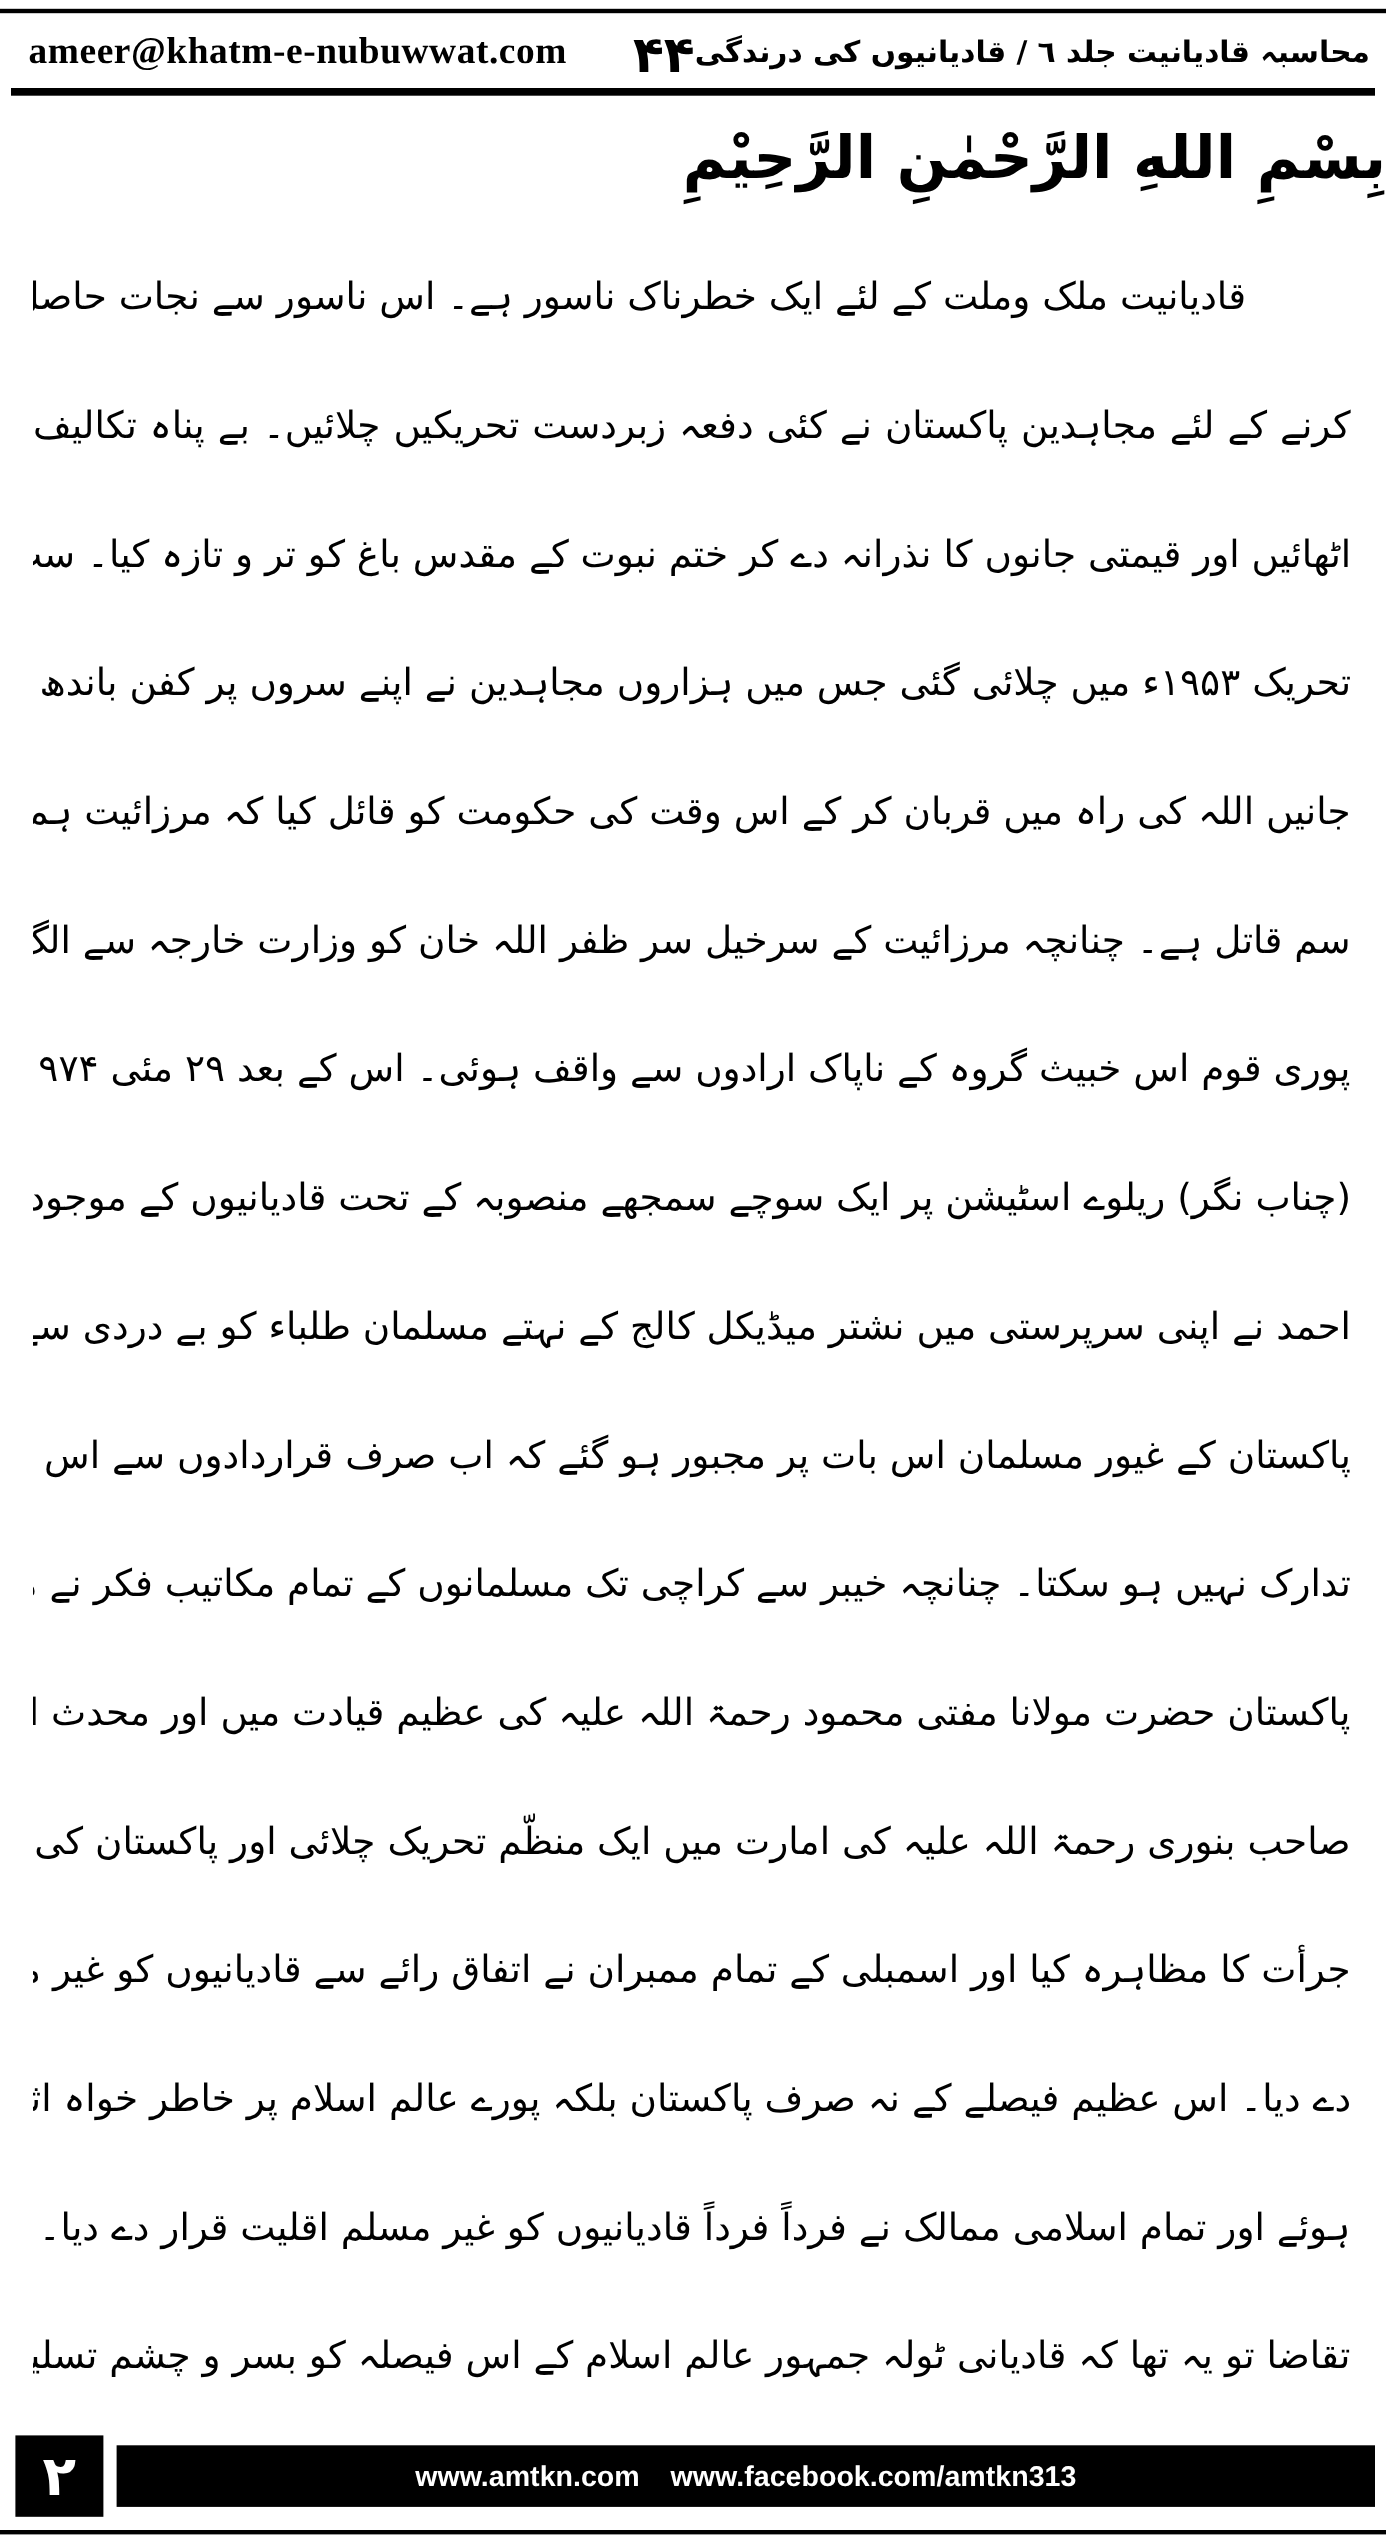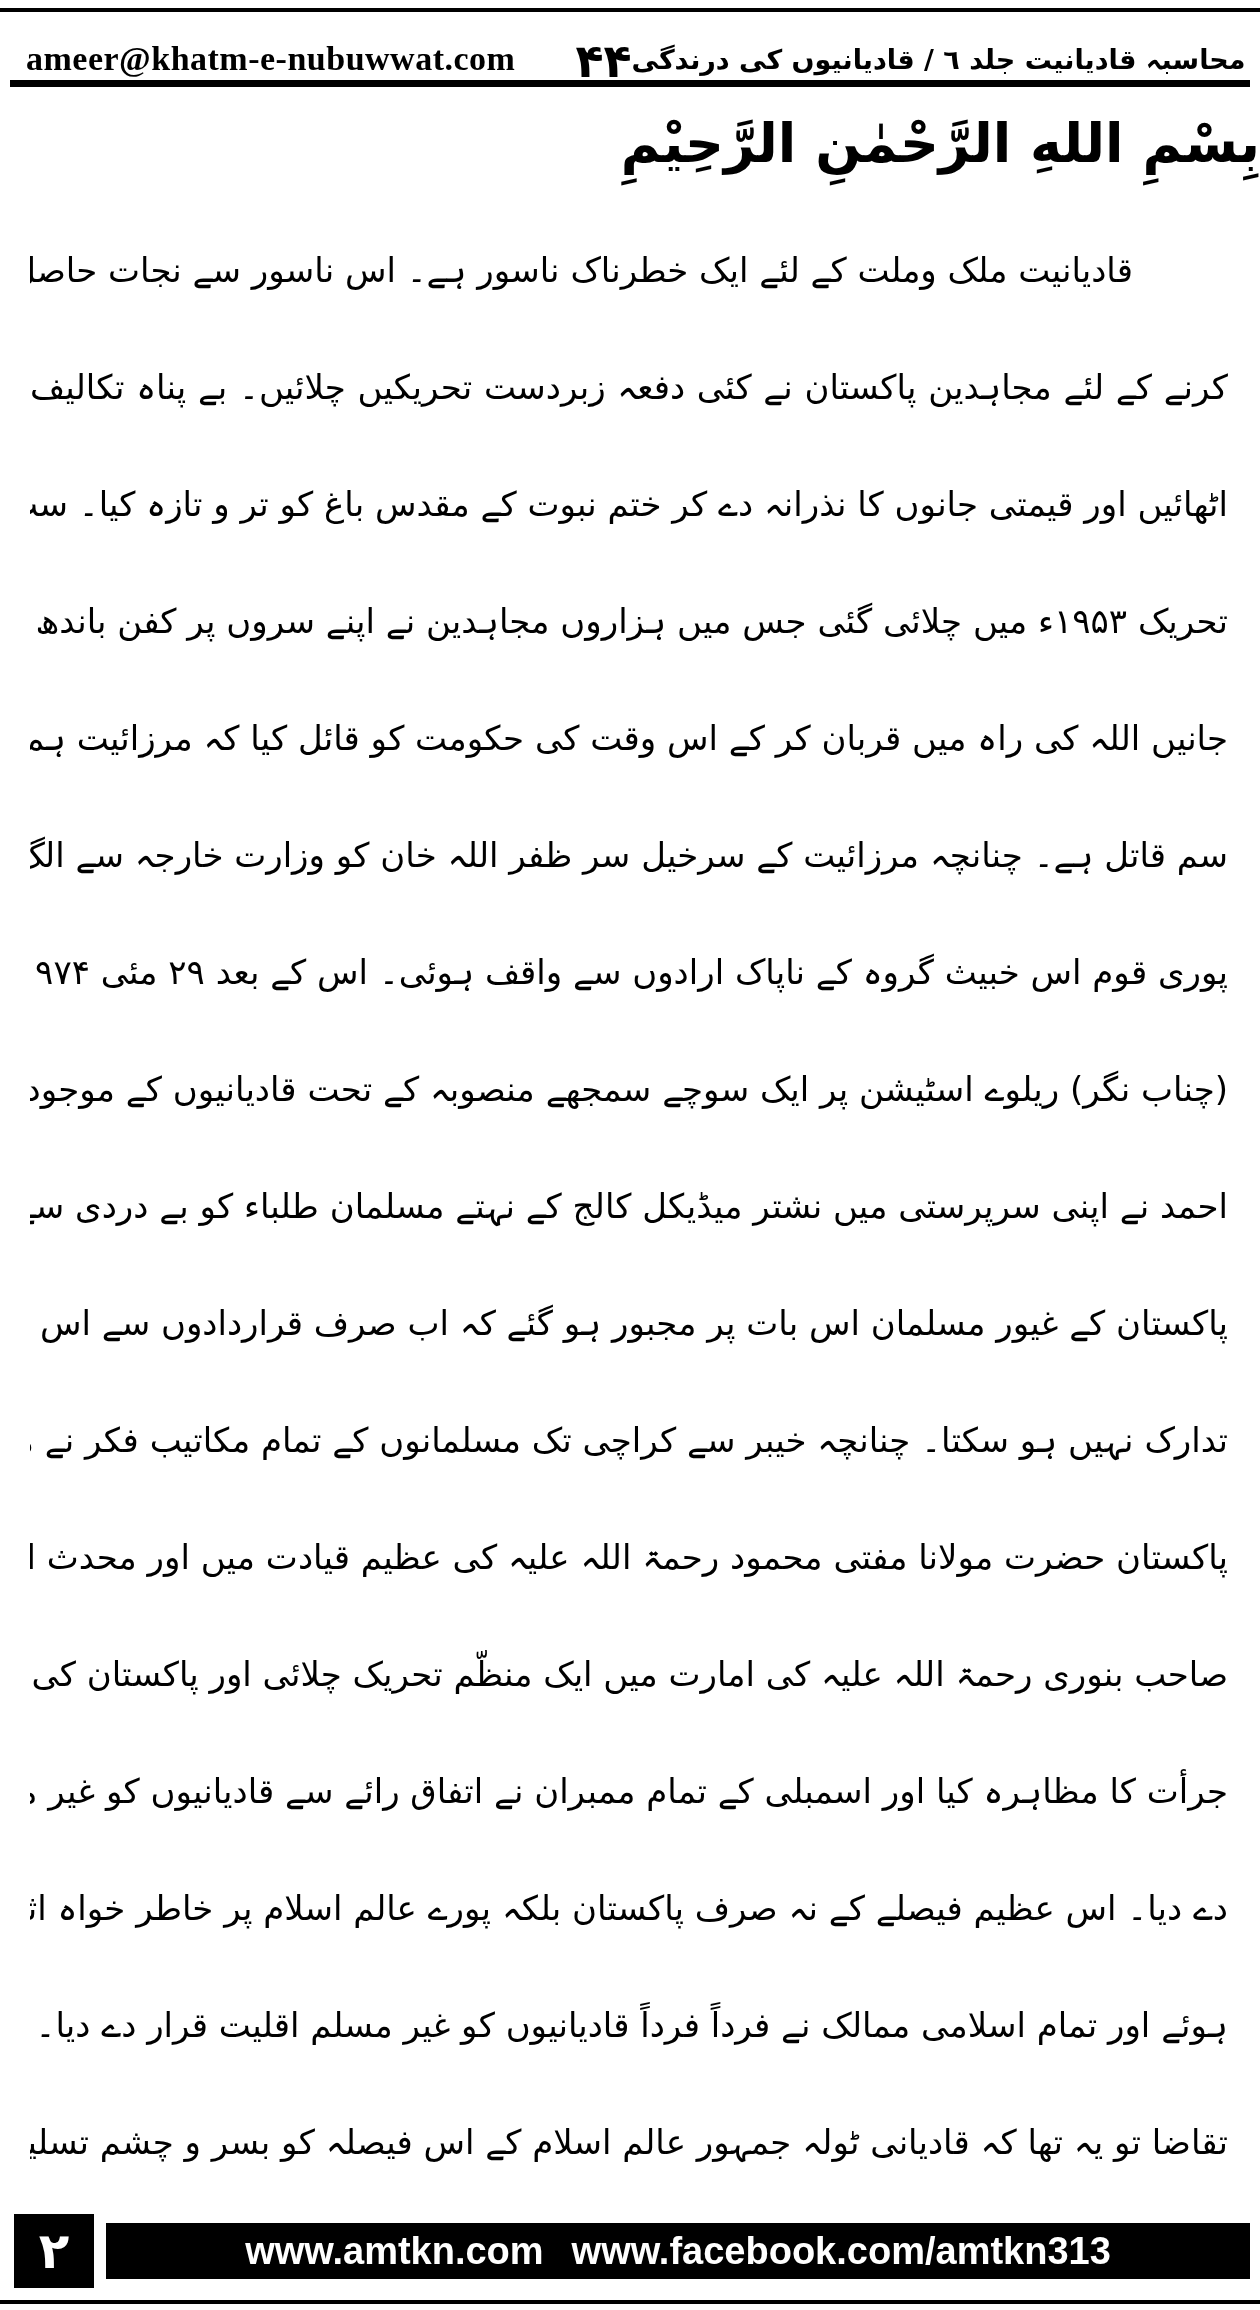--- a/index.html
+++ b/index.html
@@ -12,21 +12,21 @@
     color: #000;
     overflow: hidden;
     font-family: "DejaVu Sans", sans-serif;
   }
   
   .top-thin-rule {
     position: absolute; top: 8px; left: 0; right: 0;
     height: 4px; background: #000;
   }
   .header-row {
-    position: absolute; top: 28px; left: 0; right: 0;
+    position: absolute; top: 16px; left: 0; right: 0;
     height: 62px;
     display: flex; align-items: center;
     padding: 0 26px;
     box-sizing: border-box;
   }
   .header-email {
     font-family: "Liberation Serif", serif;
     font-weight: bold;
     font-size: 34px;
     letter-spacing: 0.5px;
@@ -88,21 +88,21 @@
   }
   .footer-links-bar {
     flex: 1 1 auto;
     height: 56px;
     margin-left: 12px;
     background: #000; color: #fff;
     display: flex; align-items: center; justify-content: center;
     gap: 28px;
     font-family: "Liberation Sans", sans-serif;
     font-weight: bold;
-    font-size: 38px;
+    font-size: 26px;
     white-space: nowrap;
   }
   .bottom-thin-rule {
     position: absolute; left: 0; right: 0; bottom: 6px;
     height: 4px; background: #000;
   }
 </style>
 </head>
 <body>
 

